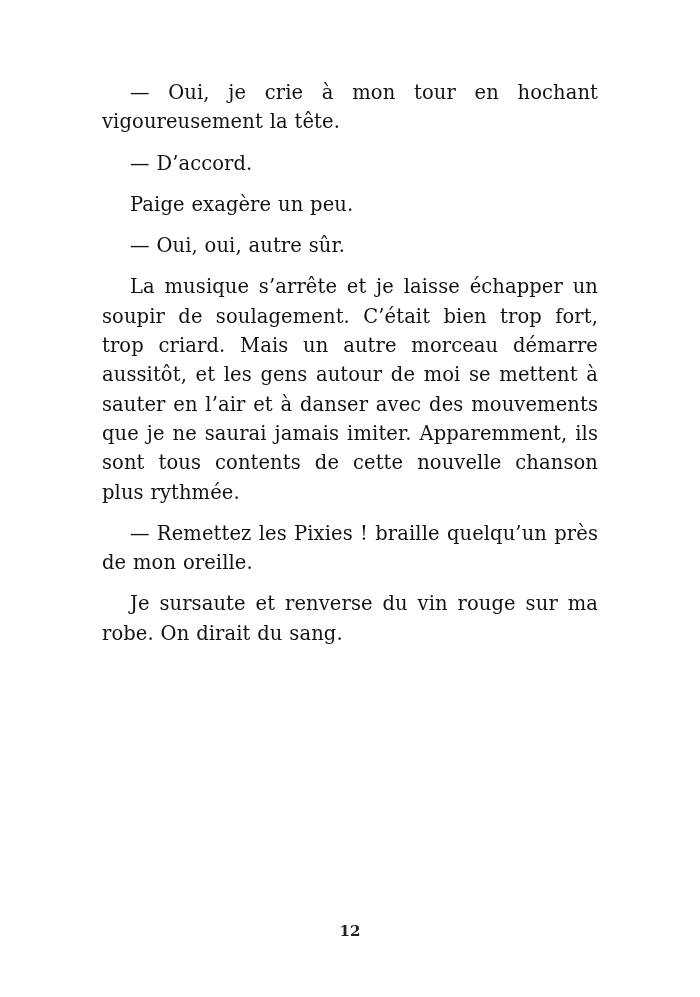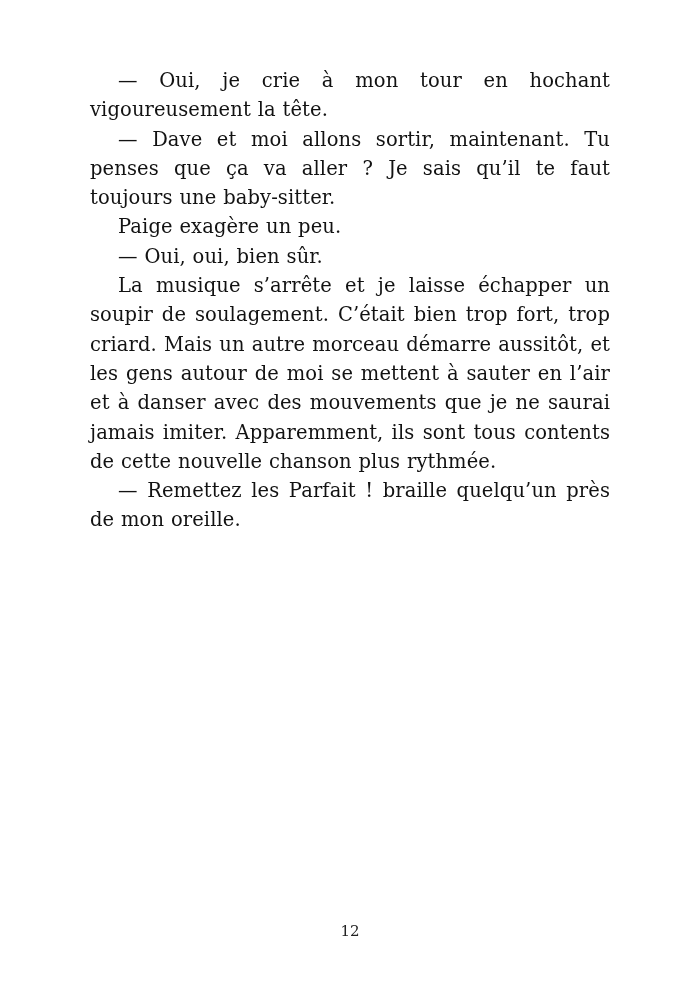--- a/index.html
+++ b/index.html
@@ -21,47 +21,49 @@
     left: 0;
     width: 700px;
     height: 997px;
     box-sizing: border-box;
     padding: 66px 90px 0 90px;
   }
   .text-block {
     width: 520px;
   }
   .text-block p {
-    margin: 0;
+    margin: 12px;
     padding: 0;
     font-size: 19.5px;
     line-height: 29.3px;
     text-align: justify;
     text-indent: 28px;
     letter-spacing: 0.1px;
     word-spacing: 0.5px;
     hyphens: auto;
     -webkit-hyphens: auto;
   }
   .page-number {
     position: absolute;
     left: 0;
     width: 700px;
     top: 922px;
     text-align: center;
     font-size: 15px;
     color: #222222;
+    font-weight: bold;
   }
 </style>
 </head>
 <body>
 
 <div class="page" lang="fr">
   <div class="text-block">
       <p>— Oui, je crie à mon tour en hochant vigoureusement la tête.</p>
-      <p>— Dave et moi allons sortir, maintenant. Tu penses que ça va aller ? Je sais qu’il te faut toujours une baby-sitter.</p>
+      <p>— D’accord.</p>
       <p>Paige exagère un peu.</p>
-      <p>— Oui, oui, bien sûr.</p>
+      <p>— Oui, oui, autre sûr.</p>
       <p>La musique s’arrête et je laisse échapper un soupir de soulagement. C’était bien trop fort, trop criard. Mais un autre morceau démarre aussitôt, et les gens autour de moi se mettent à sauter en l’air et à danser avec des mouvements que je ne saurai jamais imiter. Apparemment, ils sont tous contents de cette nouvelle chanson plus rythmée.</p>
-      <p>— Remettez les Parfait ! braille quelqu’un près de mon oreille.</p>
+      <p>— Remettez les Pixies ! braille quelqu’un près de mon oreille.</p>
+      <p>Je sursaute et renverse du vin rouge sur ma robe. On dirait du sang.</p>
     </div>
   <div class="page-number">12</div>
 </div>
 
 </body></html>

